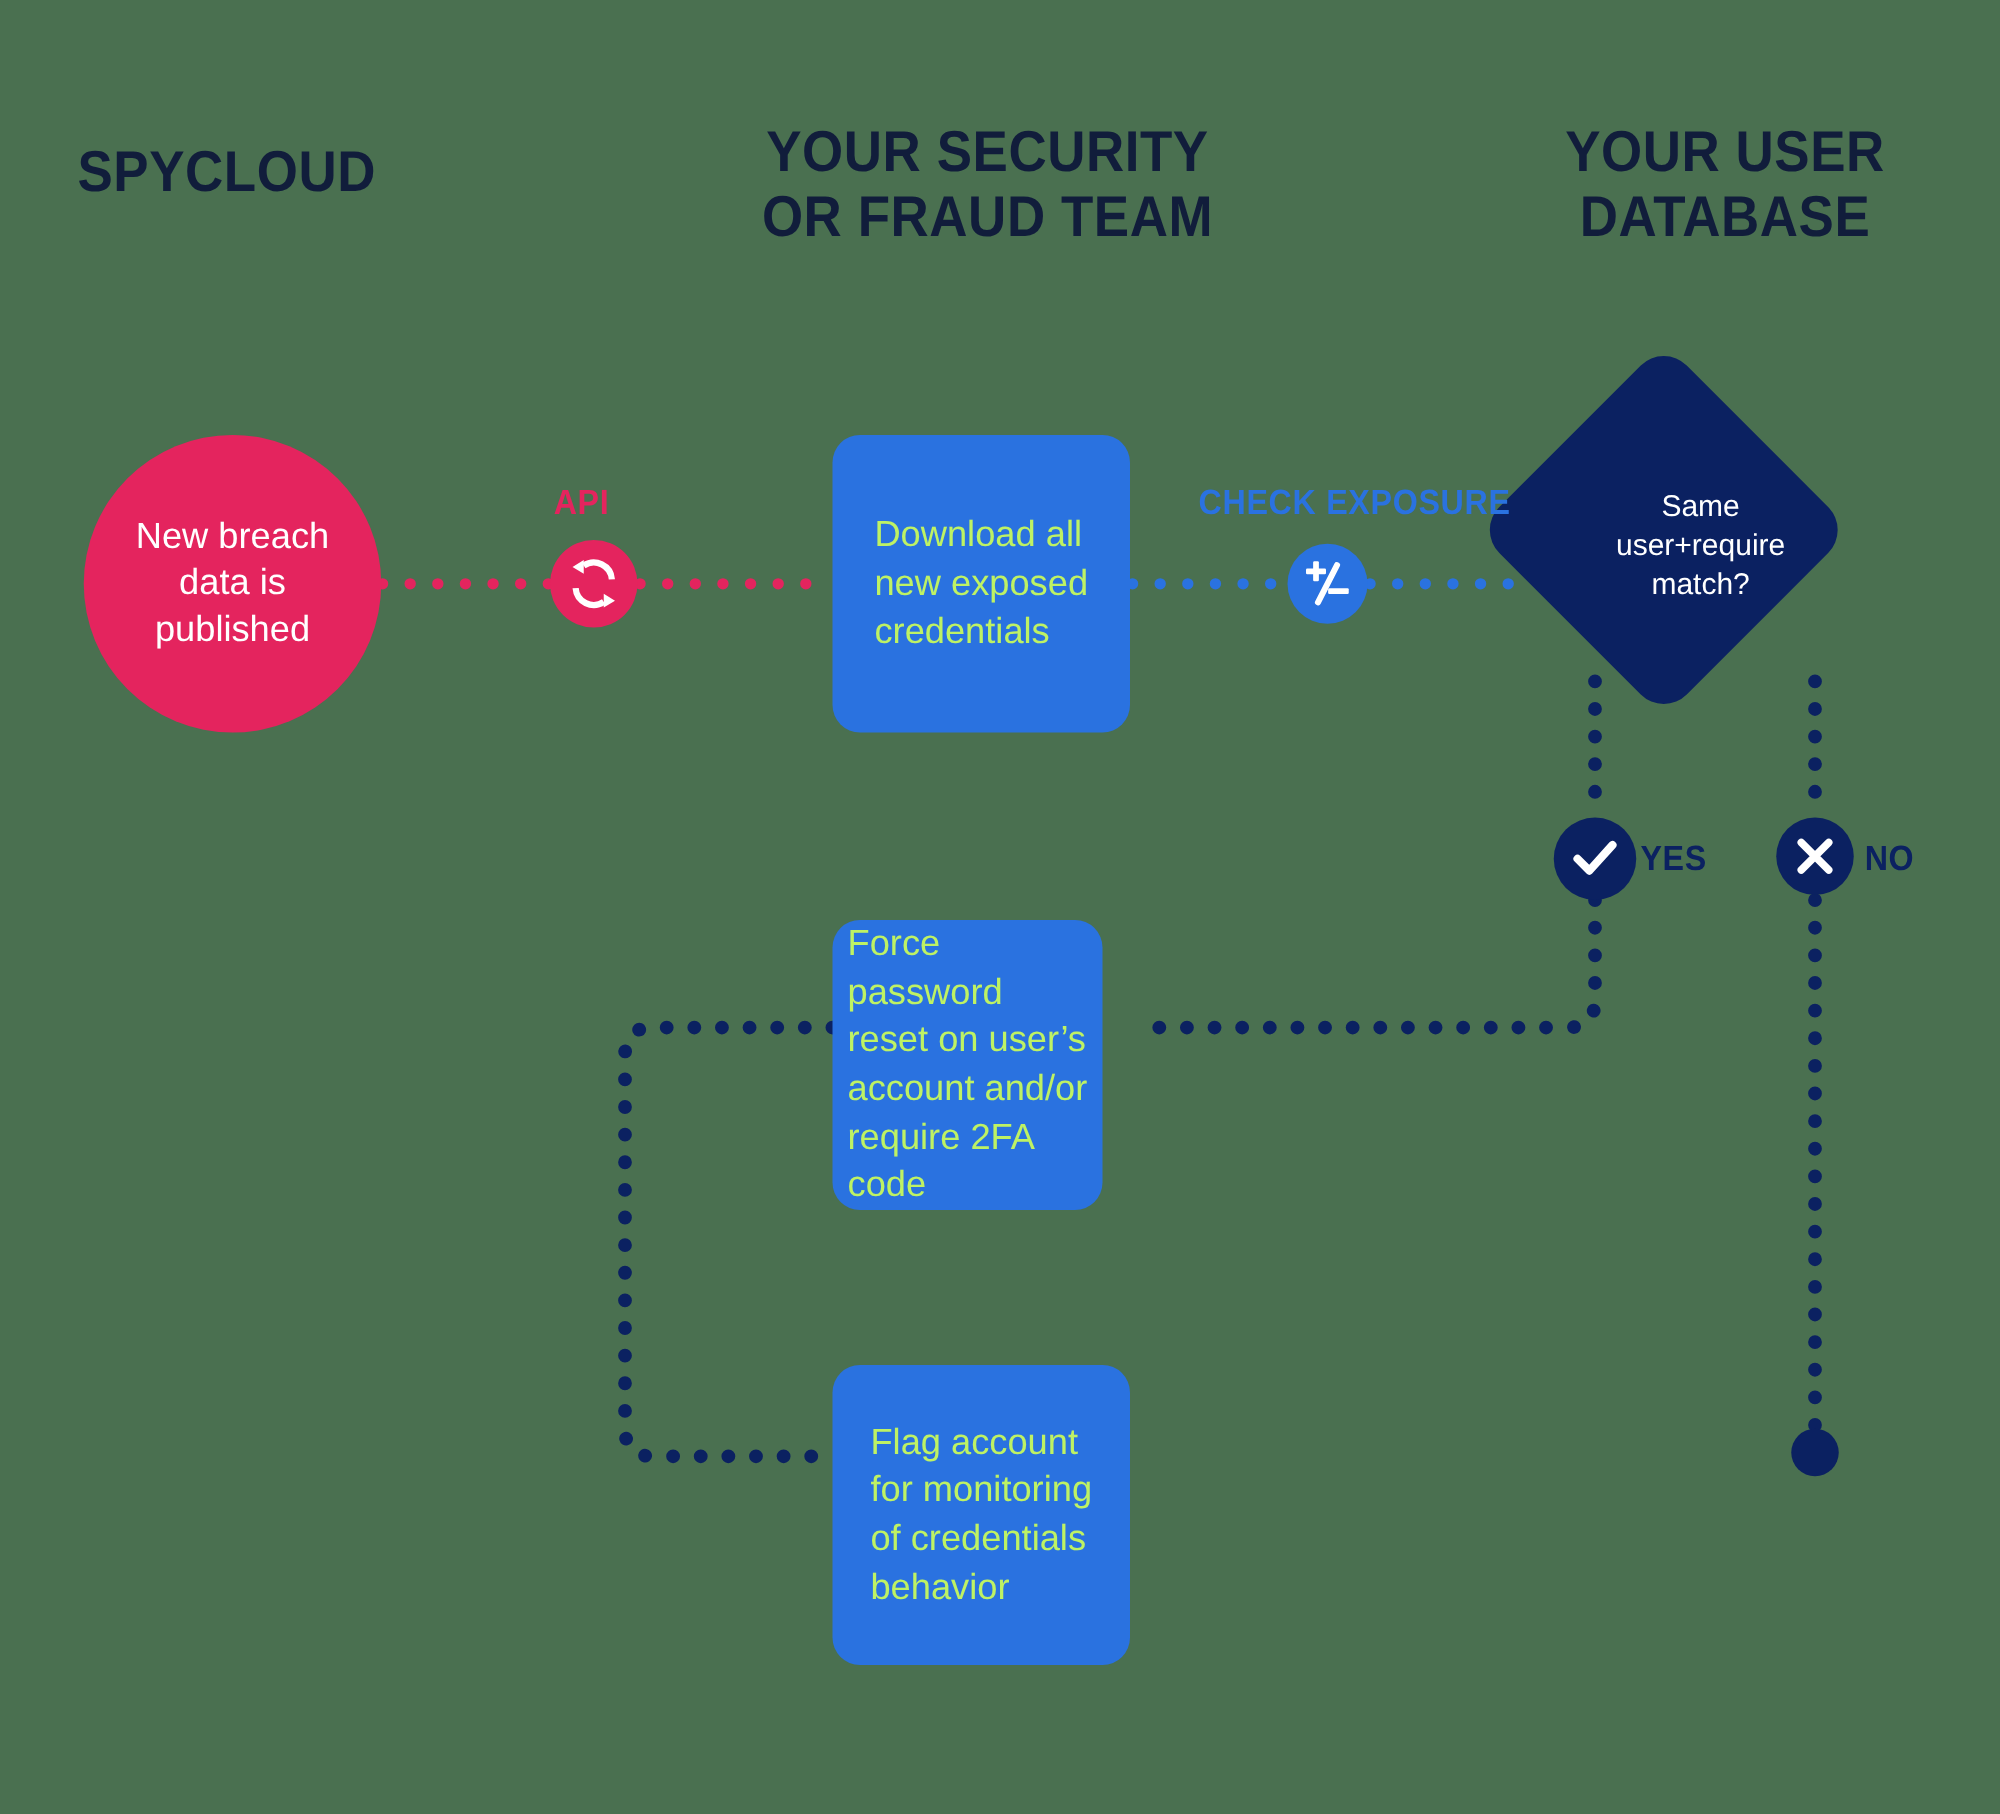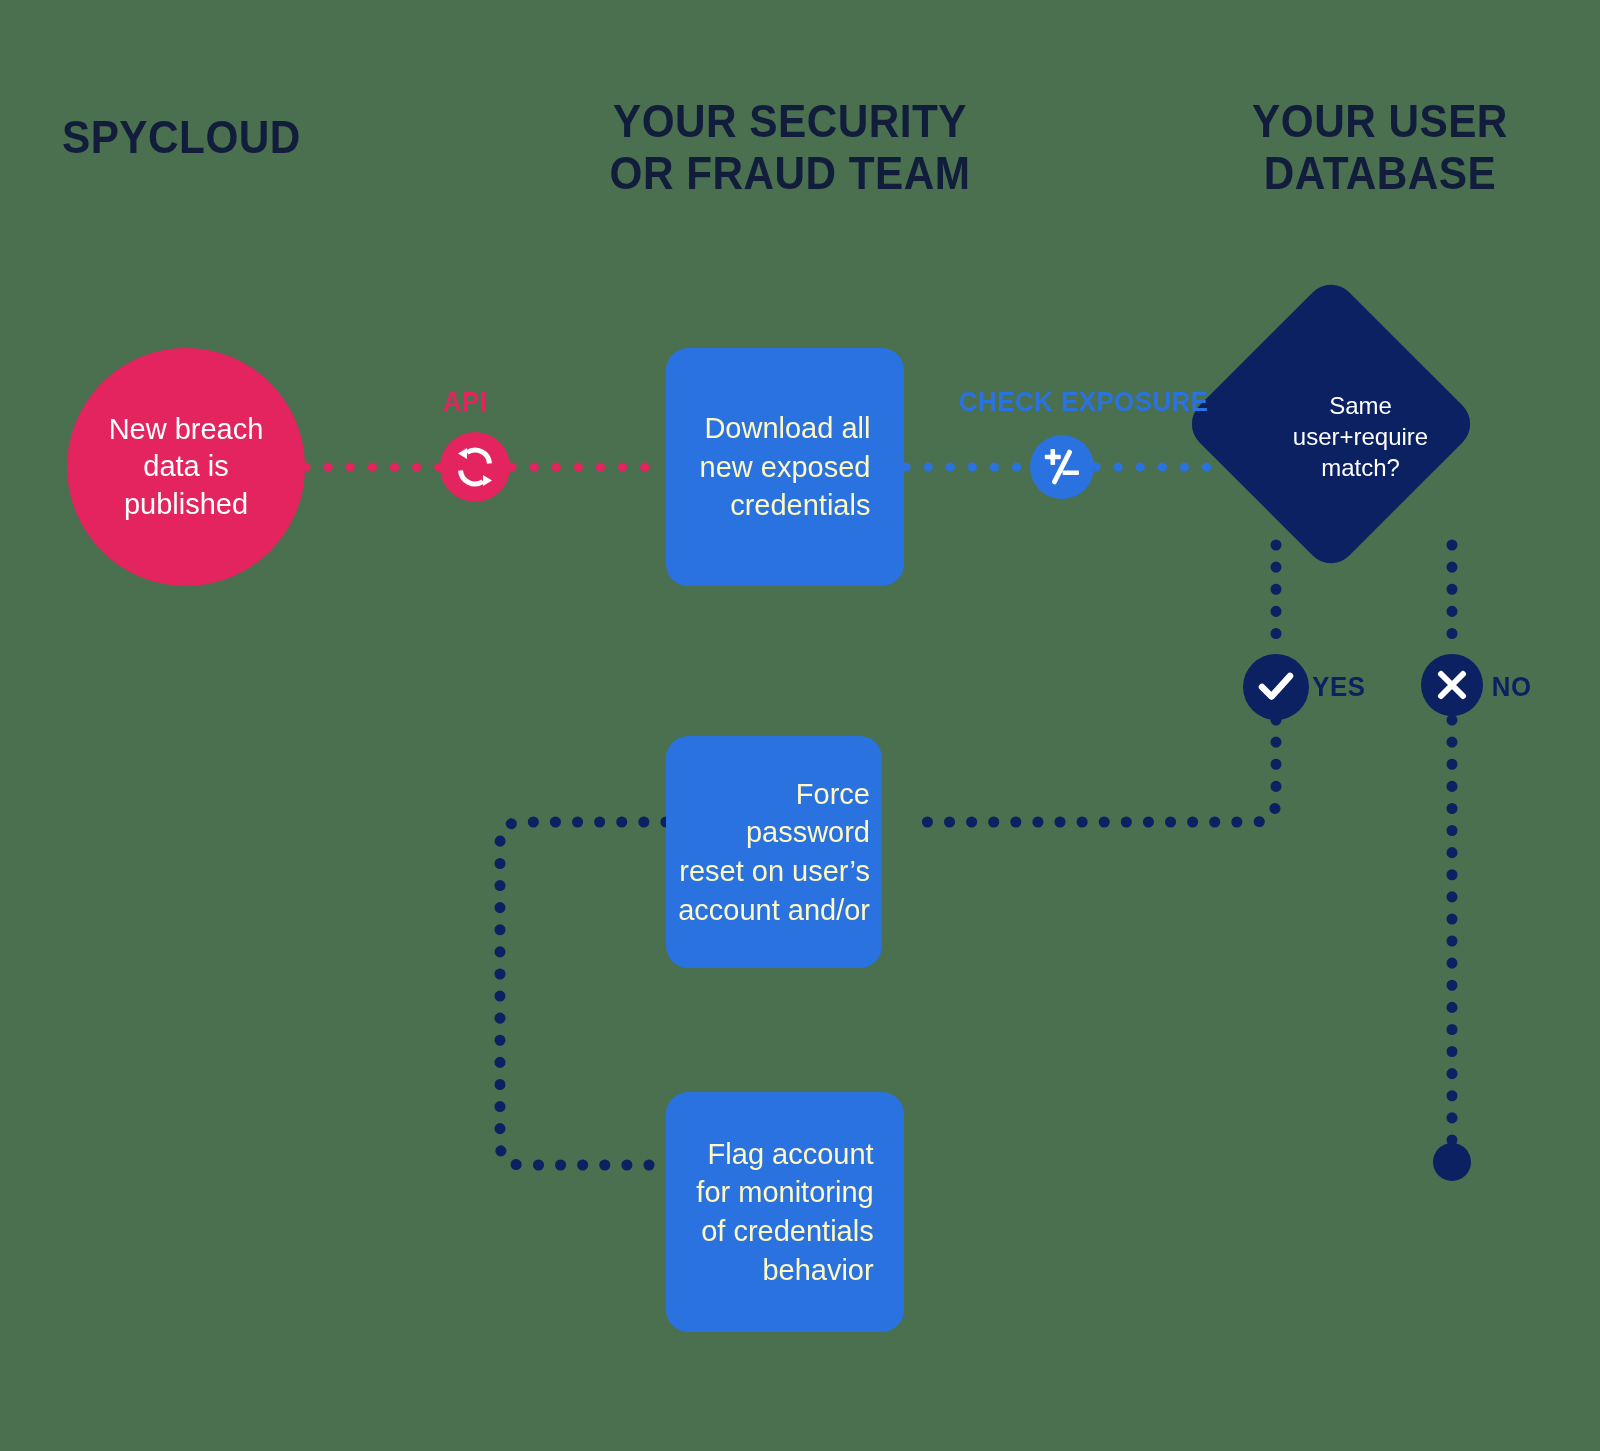--- a/index.html
+++ b/index.html
@@ -79,22 +79,22 @@
     box-sizing: border-box;
   }
 
   .node-box {
     position: absolute;
     background: #2a72e0;
     border-radius: 22px;
     display: flex;
     align-items: center;
     justify-content: center;
-    text-align: right;
-    color: #fef9c3;
+    text-align: left;
+    color: #bef264;
     font-size: 29px;
     line-height: 1.33;
     padding: 1px 12px;
     box-sizing: border-box;
   }
   #box-download { left: 666px; top: 348px; width: 238px; height: 238px; }
   #box-reset    { left: 666px; top: 736px; width: 216px; height: 232px; }
   #box-flag     { left: 666px; top: 1052px; width: 238px; height: 240px; margin-top: 40px; }
 
   .node-diamond {
@@ -228,20 +228,21 @@
     <div>Same</div>
     <div>user+require</div>
     <div>match?</div>
   </div>
 
   <div class="node-box" id="box-reset">
     <div>
       <div>Force password</div>
       <div>reset on user’s</div>
       <div>account and/or</div>
+      <div>require 2FA code</div>
     </div>
   </div>
 
   <div class="node-box" id="box-flag">
     <div>
       <div>Flag account</div>
       <div>for monitoring</div>
       <div>of credentials</div>
       <div>behavior</div>
     </div>

